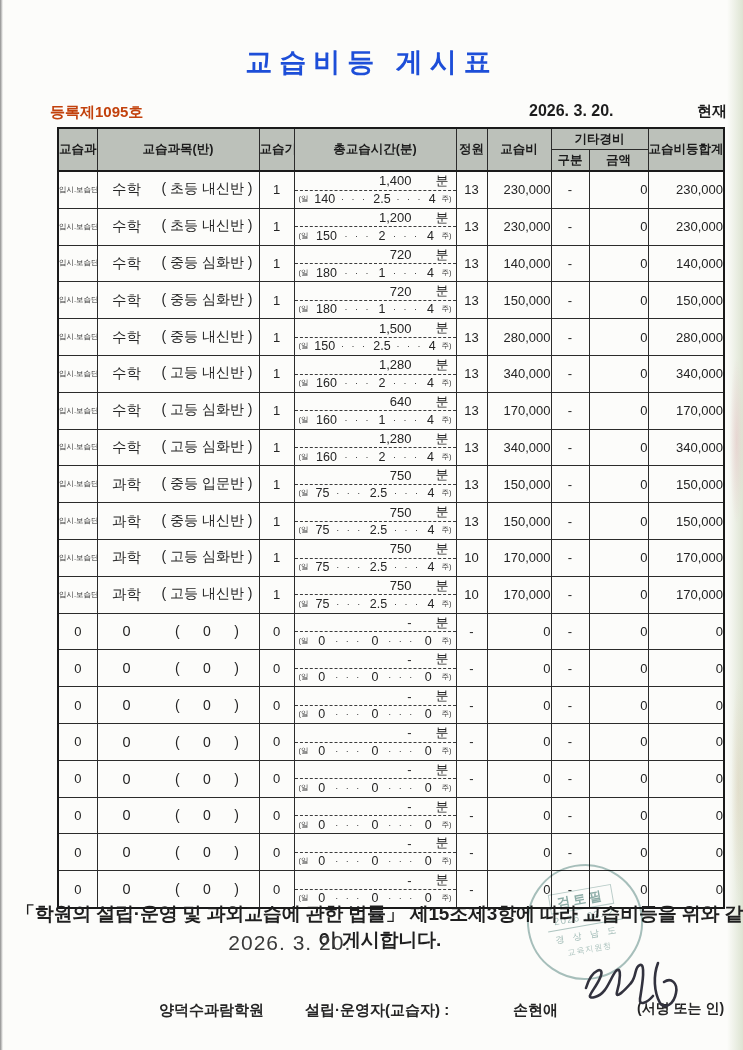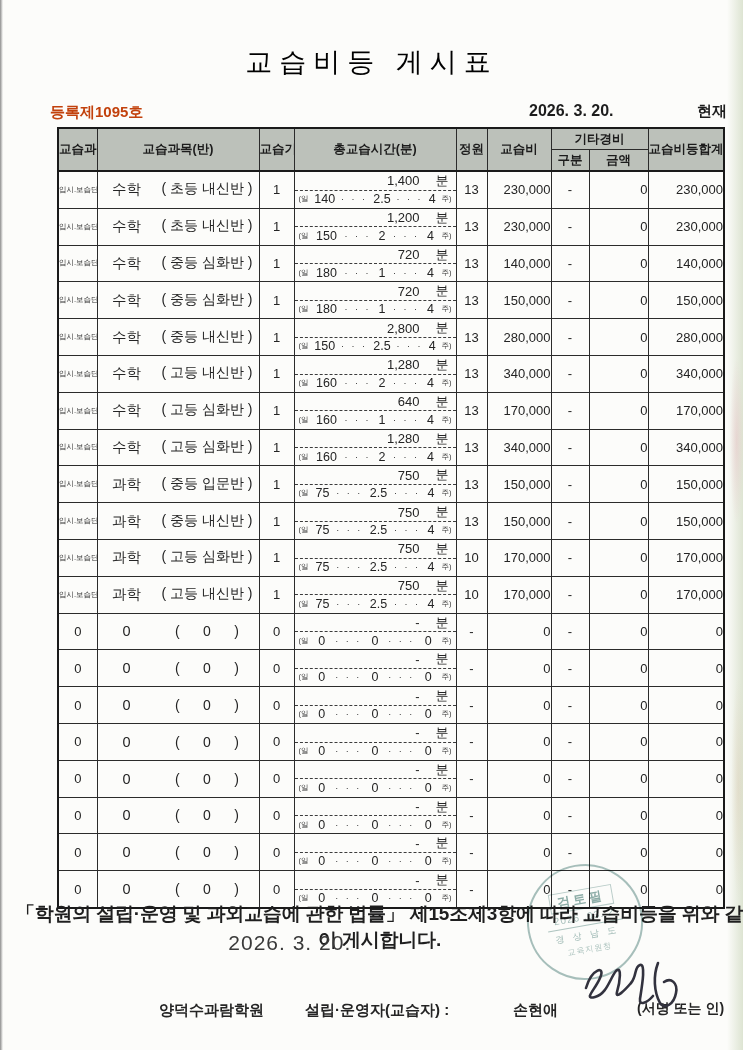--- a/index.html
+++ b/index.html
@@ -10,21 +10,21 @@
   }
   .edge-left { position:absolute; left:0; top:0; bottom:0; width:3px;
     background:linear-gradient(to right,#8d8d8d,rgba(180,180,180,0)); }
   .edge-right { position:absolute; right:0; top:0; bottom:0; width:16px;
     background:
       radial-gradient(ellipse 10px 120px at 60% 42%, rgba(226,170,180,.35), transparent 70%),
       radial-gradient(ellipse 10px 160px at 70% 75%, rgba(214,190,160,.3), transparent 70%),
       linear-gradient(to right, rgba(221,228,210,0), #dde4d2); }
 
   .title { position:absolute; top:44px; left:0; width:100%; text-align:center;
-    font-size:27px; font-weight:400; letter-spacing:7px; color:#000000; }
+    font-size:27px; font-weight:700; letter-spacing:7px; color:#1d4ed8; }
 
   .reg-no   { position:absolute; left:50px; top:103px; font-size:15px; font-weight:700; color:#c2410c; }
   .asof-date{ position:absolute; left:529px; top:102px; font-size:16px; font-weight:700; color:#1d1d1d; }
   .asof-lbl { position:absolute; right:16px; top:102px; font-size:15px; font-weight:700; color:#1d1d1d; }
 
   table.fee { position:absolute; left:57px; top:127px; width:666px;
     border-collapse:collapse; table-layout:fixed; border:2.5px solid #1a1a1a; }
   .fee th, .fee td { border:1.5px solid #2b2b2b; padding:0; overflow:hidden; white-space:nowrap; }
   .fee thead th { background:#bcc1ba; font-weight:700; color:#1c1c1c; height:20px; font-size:12.5px; }
   .fee thead { border-bottom:2.5px solid #1a1a1a; }
@@ -33,21 +33,21 @@
   .fee tbody td { height:35.8px; font-size:13px; }
 
   .c-course { text-align:center; }
   tr.filled .c-course { font-size:7.5px; color:#2e2e2e; }
   .c-subj { }
   .subj-wrap { display:flex; width:100%; }
   .subj { width:36%; text-align:center; font-size:14.5px; }
   .cls  { flex:1; text-align:center; font-size:14px; }
   .c-period { text-align:center; font-size:13.5px; }
   .c-time { padding:0; }
-  .tt-top { display:flex; justify-content:flex-end; align-items:center; gap:16px;
+  .tt-top { display:flex; justify-content:flex-end; align-items:center; gap:24px;
             height:17.4px; padding-right:7px; font-size:13px; }
   .tt-bot { display:flex; justify-content:space-between; align-items:center;
             height:16.9px; border-top:1.4px dashed #3c3c3c; padding:0 4px; font-size:12.5px; }
   .tt-bot .tiny { font-size:7.5px; color:#333; }
   .dots { font-size:9px; letter-spacing:2.5px; color:#2e2e2e; }
   .c-cap   { text-align:center; }
   .c-fee   { text-align:right; padding-right:10px; }
   .c-etype { text-align:center; }
   .c-eamt  { text-align:right; padding-right:10px; }
   .c-sum   { text-align:right; padding-right:12px; }
@@ -244,21 +244,21 @@
     <td class="c-course">입시.보습단과</td>
     <td class="c-subj">
       <span class="subj-wrap">
         <span class="subj">수학</span>
         <span class="cls">( 중등 내신반 )</span>
       </span>
     </td>
     <td class="c-period">1</td>
     <td class="c-time">
       <div class="tt-top">
-        <span>2,800</span>
+        <span>1,500</span>
         <span class="unit">분</span>
       </div>
       <div class="tt-bot">
         <span class="tiny">(일</span>
         <span>150</span>
         <span class="dots">· · ·</span>
         <span>2.5</span>
         <span class="dots">· · ·</span>
         <span>4</span>
         <span class="tiny">주)</span>

